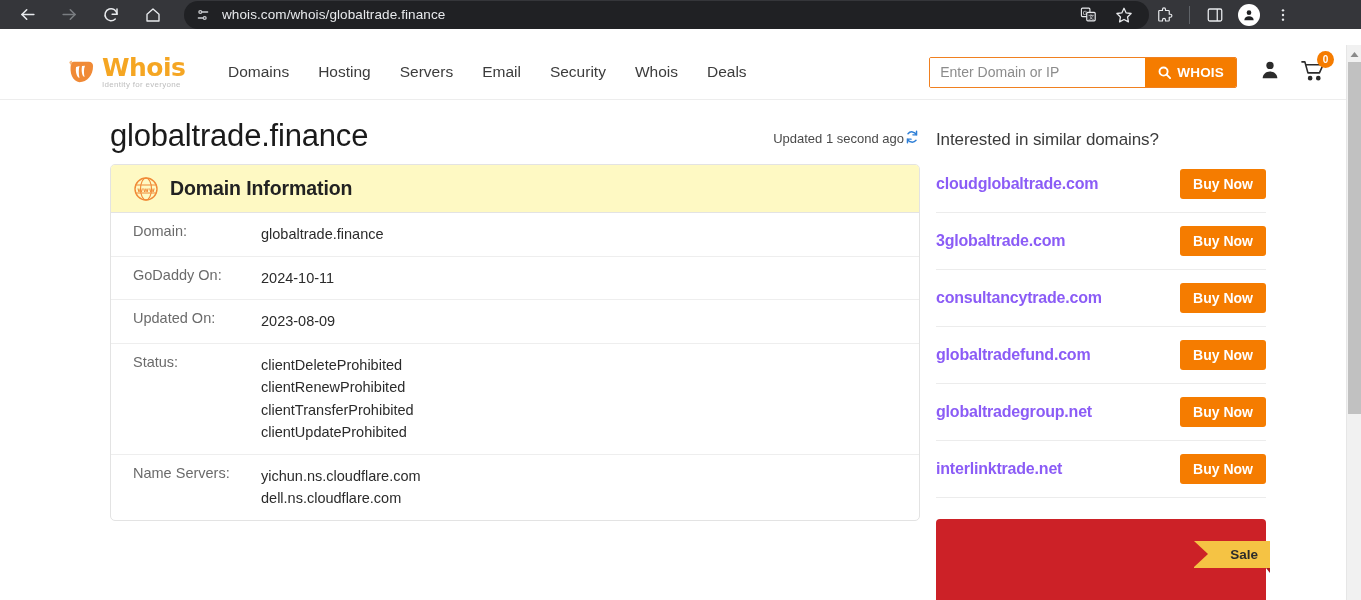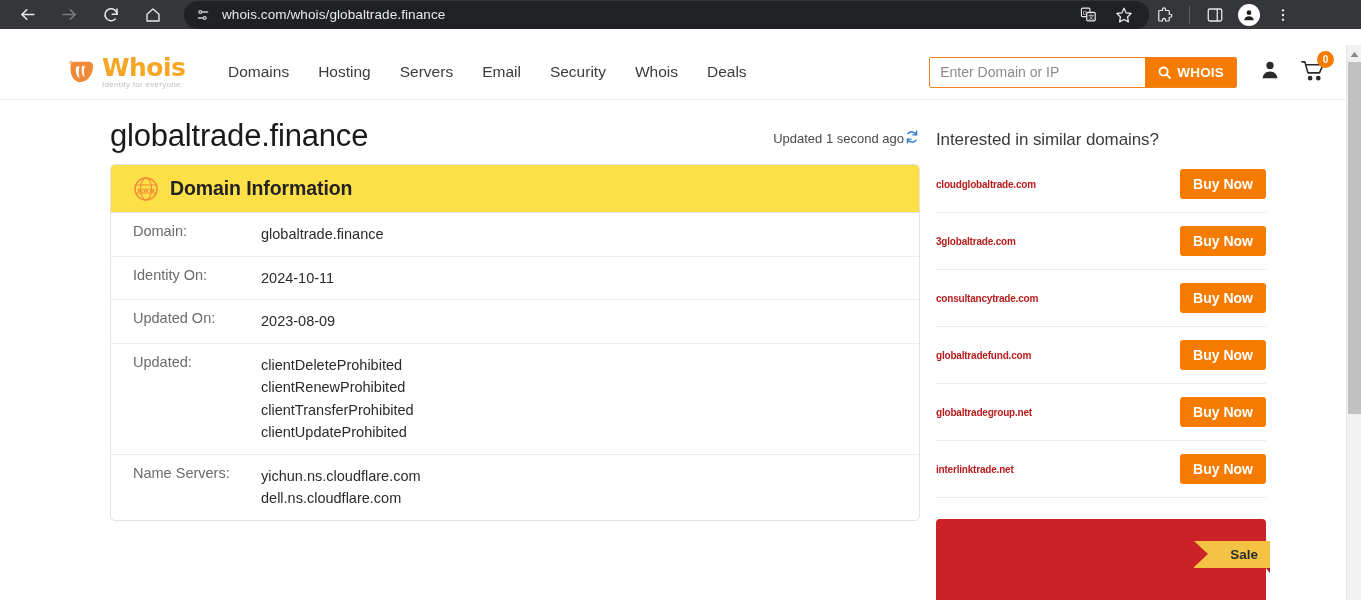--- a/index.html
+++ b/index.html
@@ -166,21 +166,21 @@
     padding-bottom: 6px;
   }
 
   .card {
     border: 1px solid #e3e3e3;
     border-radius: 5px;
     background: #fff;
     overflow: hidden;
   }
   .card-head {
-    background: #fde047;
+    background: #fef9c3;
     border-bottom: 1px solid #e3e3e3;
     height: 48px;
     display: flex; align-items: center;
     padding-left: 22px; gap: 11px;
   }
   .card-head h2 {
     font-size: 19.5px; font-weight: bold; color: #222;
     letter-spacing: -0.1px;
   }
   .globe-icon { width: 26px; height: 26px; flex:0 0 auto; }
@@ -212,21 +212,21 @@
     font-size: 17px; color: #3b3b3b; margin-bottom: 6px;
     letter-spacing: -0.1px;
   }
   .dom-row {
     display: flex; align-items: center;
     border-bottom: 1px solid #ececec;
     height: 57px;
   }
   .dom-row:last-of-type { border-bottom: none; }
   .dom-name {
-    font-size: 10px; font-weight: bold; color: #b91c1c;
+    font-size: 16px; font-weight: bold; color: #8b5cf6;
     letter-spacing: -0.2px;
   }
   .buy-btn {
     margin-left: auto;
     background: #f57c00; color: #fff; border: none; cursor: pointer;
     font-size: 14px; font-weight: bold;
     padding: 7px 13px; border-radius: 3px;
     font-family: "Liberation Sans", sans-serif;
     white-space: nowrap;
   }
@@ -449,29 +449,29 @@
           <h2>Domain Information</h2>
         </div>
 
         <table class="info-table">
           <tbody>
             <tr>
               <td class="label">Domain:</td>
               <td class="value"><span class="value-lines"><span>globaltrade.finance</span></span></td>
             </tr>
             <tr>
-              <td class="label">Identity On:</td>
+              <td class="label">GoDaddy On:</td>
               <td class="value"><span class="value-lines"><span>2024-10-11</span></span></td>
             </tr>
             <tr>
               <td class="label">Updated On:</td>
               <td class="value"><span class="value-lines"><span>2023-08-09</span></span></td>
             </tr>
             <tr>
-              <td class="label">Updated:</td>
+              <td class="label">Status:</td>
               <td class="value">
                 <span class="value-lines">
                   <span>clientDeleteProhibited</span>
                   <span>clientRenewProhibited</span>
                   <span>clientTransferProhibited</span>
                   <span>clientUpdateProhibited</span>
                 </span>
               </td>
             </tr>
             <tr>

